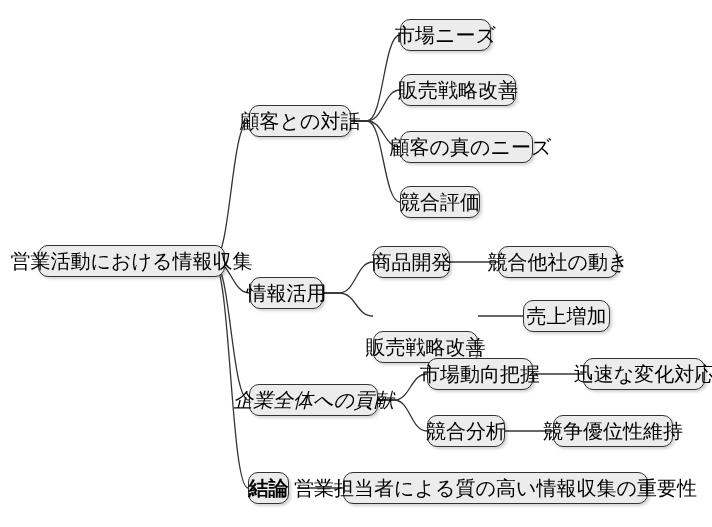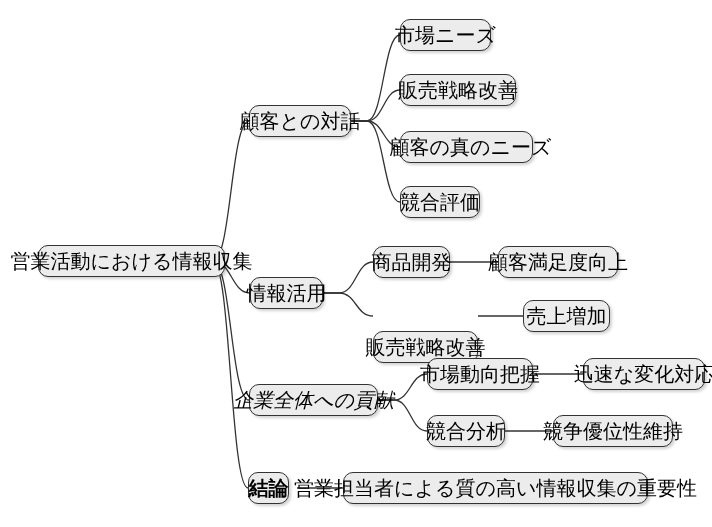--- a/index.html
+++ b/index.html
@@ -61,21 +61,21 @@
     </svg>
 
   <div class="node" style="left: 10px; top: 245px; width: 187px; height: 32px; margin-left: 28px;">営業活動における情報収集</div>
   <div class="node" style="left: 249px; top: 105px; width: 102px; height: 32px;">顧客との対話</div>
   <div class="node" style="left: 400px; top: 19px; width: 91px; height: 32px;">市場ニーズ</div>
   <div class="node" style="left: 400px; top: 74px; width: 116px; height: 32px;">販売戦略改善</div>
   <div class="node" style="left: 400px; top: 131px; width: 133px; height: 32px; padding-left: 8px;">顧客の真のニーズ</div>
   <div class="node" style="left: 400px; top: 186px; width: 80px; height: 32px;">競合評価</div>
   <div class="node" style="left: 250px; top: 277px; width: 73px; height: 32px;">情報活用</div>
   <div class="node" style="left: 373px; top: 246px; width: 77px; height: 32px;">商品開発</div>
-  <div class="node" style="left: 498px; top: 246px; width: 120px; height: 32px;">顧客満足度向上</div>
+  <div class="node" style="left: 498px; top: 246px; width: 120px; height: 32px;">競合他社の動き</div>
   <div class="node" style="left: 373px; top: 300px; width: 105px; height: 32px; margin-top: 31px;">販売戦略改善</div>
   <div class="node" style="left: 523px; top: 300px; width: 87px; height: 32px;">売上増加</div>
   <div class="node" style="left: 249px; top: 384px; width: 129px; height: 32px; font-style: italic;">企業全体への貢献</div>
   <div class="node" style="left: 427px; top: 358px; width: 106px; height: 32px;">市場動向把握</div>
   <div class="node" style="left: 583px; top: 358px; width: 122px; height: 32px;">迅速な変化対応</div>
   <div class="node" style="left: 427px; top: 415px; width: 78px; height: 32px;">競合分析</div>
   <div class="node" style="left: 553px; top: 415px; width: 120px; height: 32px;">競争優位性維持</div>
   <div class="node" style="left: 248px; top: 472px; width: 41px; height: 32px; font-weight: bold;">結論</div>
   <div class="node" style="left: 343px; top: 472px; width: 305px; height: 32px;">営業担当者による質の高い情報収集の重要性</div>
 </div>

